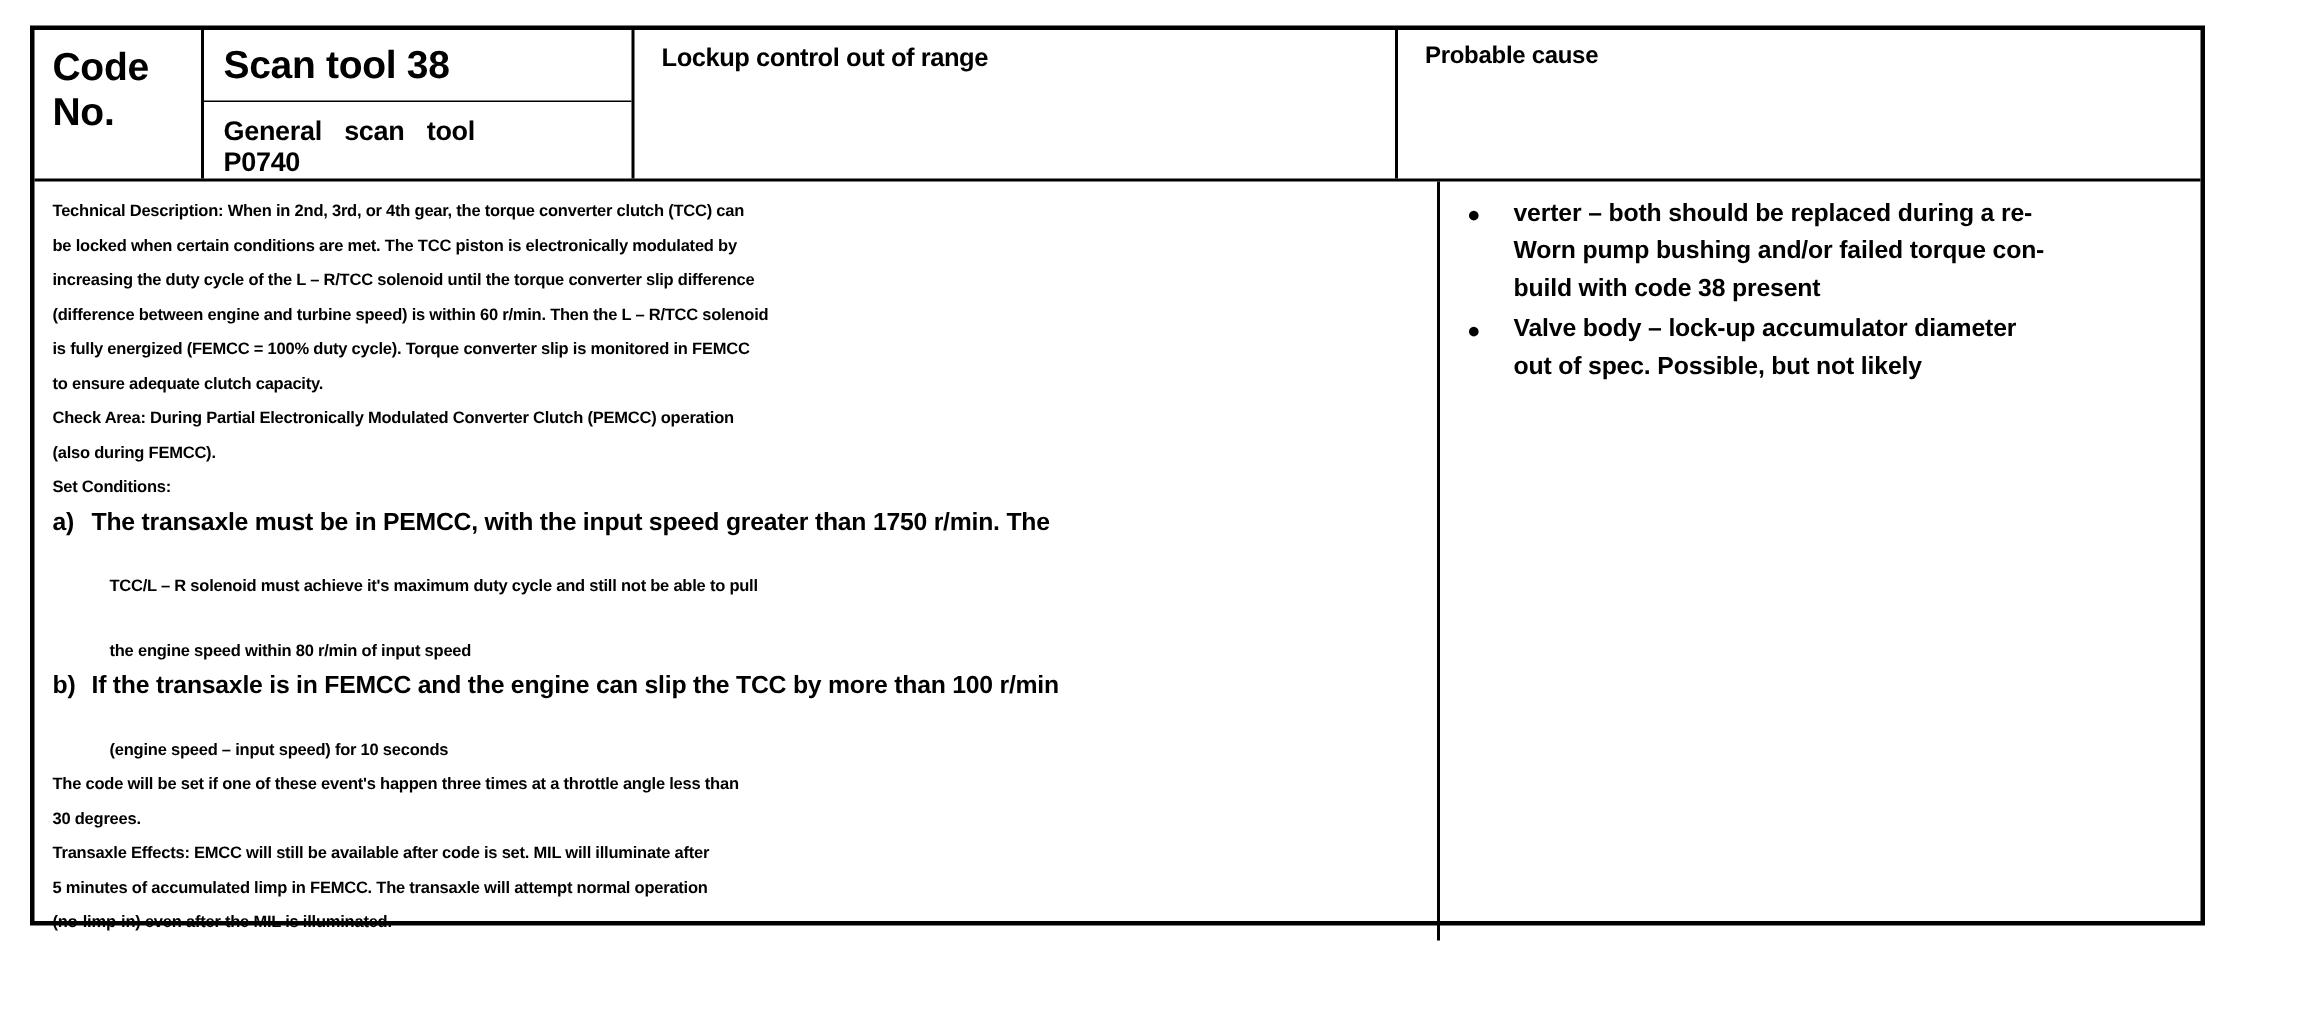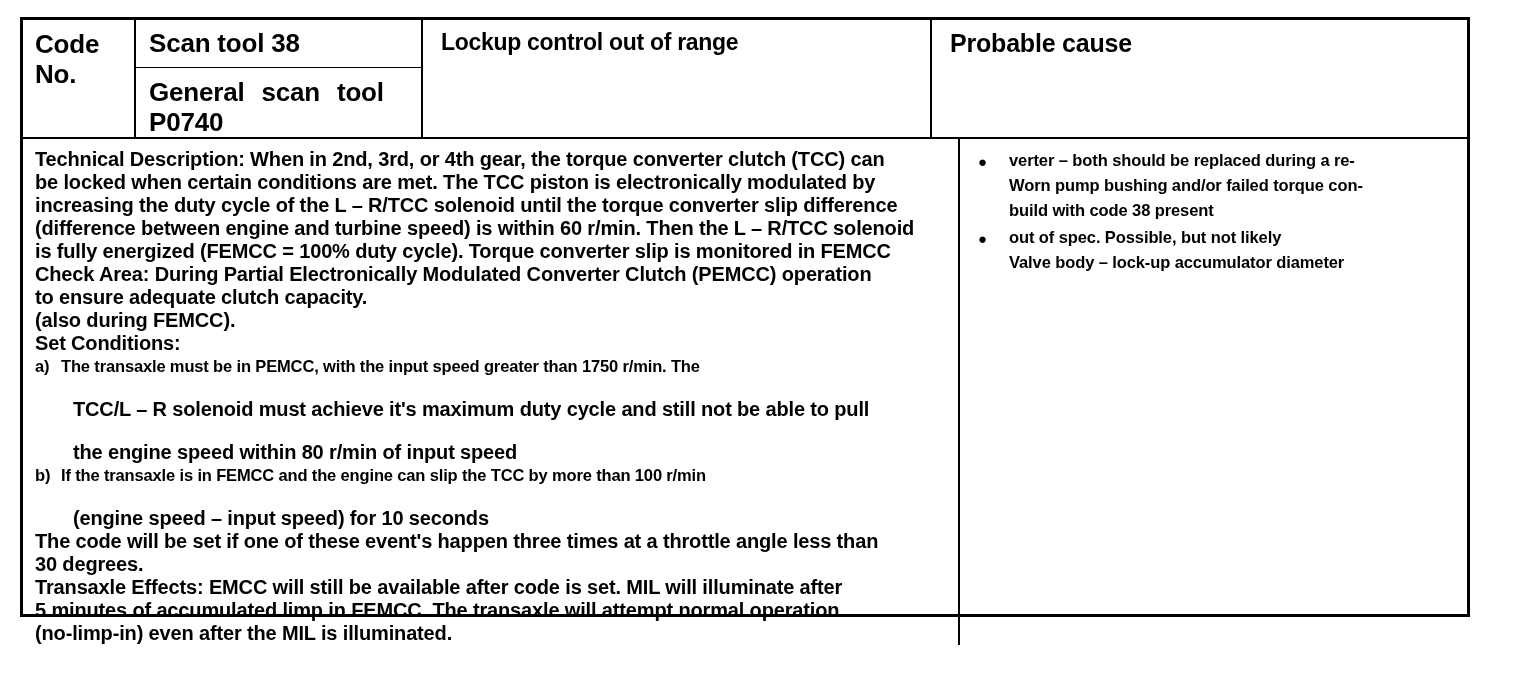--- a/index.html
+++ b/index.html
@@ -74,50 +74,50 @@
   .scantool-bottom {
     flex: 1;
     padding: 9px 14px 0 13px;
   }
   .scantool-top .hdr-text {
     font-size: 26px;
     font-weight: bold;
     letter-spacing: -0.2px;
   }
   .scantool-bottom .hdr-text {
-    font-size: 26px;
+    font-size: 18px;
     font-weight: bold;
     line-height: 1.16;
     letter-spacing: -0.2px;
   }
   .spaced-words {
     display: block;
     white-space: nowrap;
     word-spacing: 10px;
   }
 
   .cell-fault {
     width: 509px;
     box-sizing: border-box;
     border-right: 2px solid #000;
     padding: 9px 0 0 18px;
   }
   .cell-fault .hdr-text {
-    font-size: 23px;
+    font-size: 17px;
     font-weight: bold;
     letter-spacing: -0.3px;
   }
 
   .cell-probable {
     flex: 1;
     box-sizing: border-box;
     padding: 9px 0 0 18px;
   }
   .cell-probable .hdr-text {
-    font-size: 25px;
+    font-size: 16px;
     font-weight: bold;
     letter-spacing: -0.2px;
   }
 
   
   .body-row {
     display: flex;
     flex: 1;
     box-sizing: border-box;
   }
@@ -130,21 +130,21 @@
   }
 
   .cell-causes {
     flex: 1;
     box-sizing: border-box;
     padding: 9px 12px 0 18px;
   }
 
   
   .body-line {
-    font-size: 20px;
+    font-size: 11px;
     font-weight: bold;
     line-height: 23px;
     white-space: nowrap;
     letter-spacing: -0.15px;
   }
 
   .lettered {
     display: flex;
     font-size: 16.5px;
     font-weight: bold;
@@ -216,22 +216,22 @@
 
     <div class="body-row">
 
       <div class="cell-description">
 
         <div class="body-line">Technical Description: When in 2nd, 3rd, or 4th gear, the torque converter clutch (TCC) can</div>
         <div class="body-line">be locked when certain conditions are met.  The TCC piston is electronically modulated by</div>
         <div class="body-line">increasing the duty cycle of the L – R/TCC solenoid until the torque converter slip difference</div>
         <div class="body-line">(difference between engine and turbine speed) is within 60 r/min. Then the L – R/TCC solenoid</div>
         <div class="body-line">is fully energized (FEMCC = 100% duty cycle).  Torque converter slip is monitored in FEMCC</div>
+        <div class="body-line">to ensure adequate clutch capacity.</div>
         <div class="body-line">Check Area: During Partial Electronically Modulated Converter Clutch (PEMCC) operation</div>
-        <div class="body-line">to ensure adequate clutch capacity.</div>
         <div class="body-line">(also during FEMCC).</div>
         <div class="body-line">Set Conditions:</div>
 
         <div class="lettered">
           <span class="marker">a)</span>
           <span class="ltext">The transaxle must be in PEMCC, with the input speed greater than 1750 r/min.  The</span>
         </div>
         <div class="body-line indent-1">TCC/L – R solenoid must achieve it's maximum duty cycle and still not be able to pull</div>
         <div class="body-line indent-1">the engine speed within 80 r/min of input speed</div>
 
@@ -256,22 +256,22 @@
           <div class="cause-body">
             <div class="cause-line">verter – both should be replaced during a re-</div>
             <div class="cause-line">Worn pump bushing and/or failed torque con-</div>
             <div class="cause-line">build with code 38 present</div>
           </div>
         </div>
 
         <div class="cause-item">
           <div class="cause-bullet">●</div>
           <div class="cause-body">
+            <div class="cause-line">Valve body – lock-up accumulator diameter</div>
             <div class="cause-line">out of spec.  Possible, but not likely</div>
-            <div class="cause-line">Valve body – lock-up accumulator diameter</div>
           </div>
         </div>
 
       </div>
 
     </div>
 
   </div>
 
 </div>

